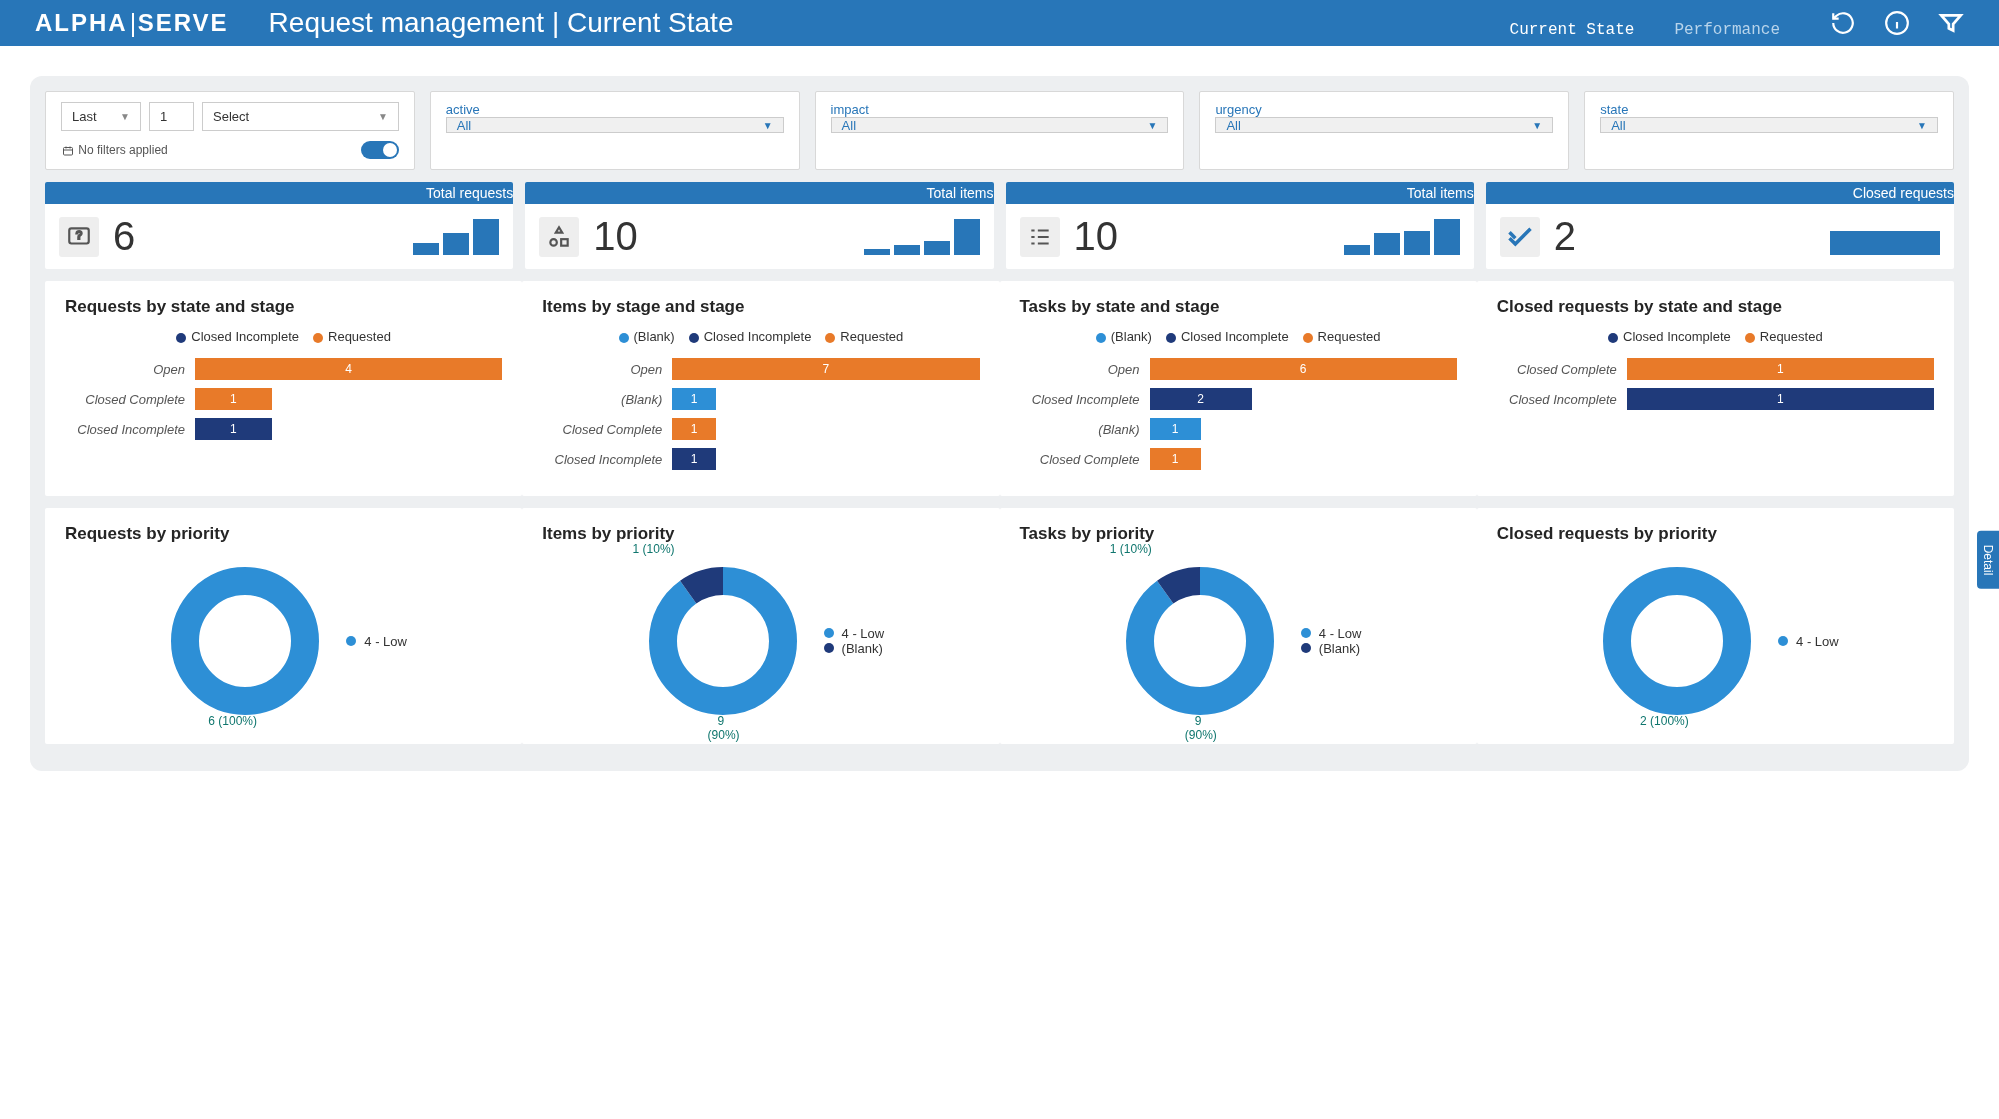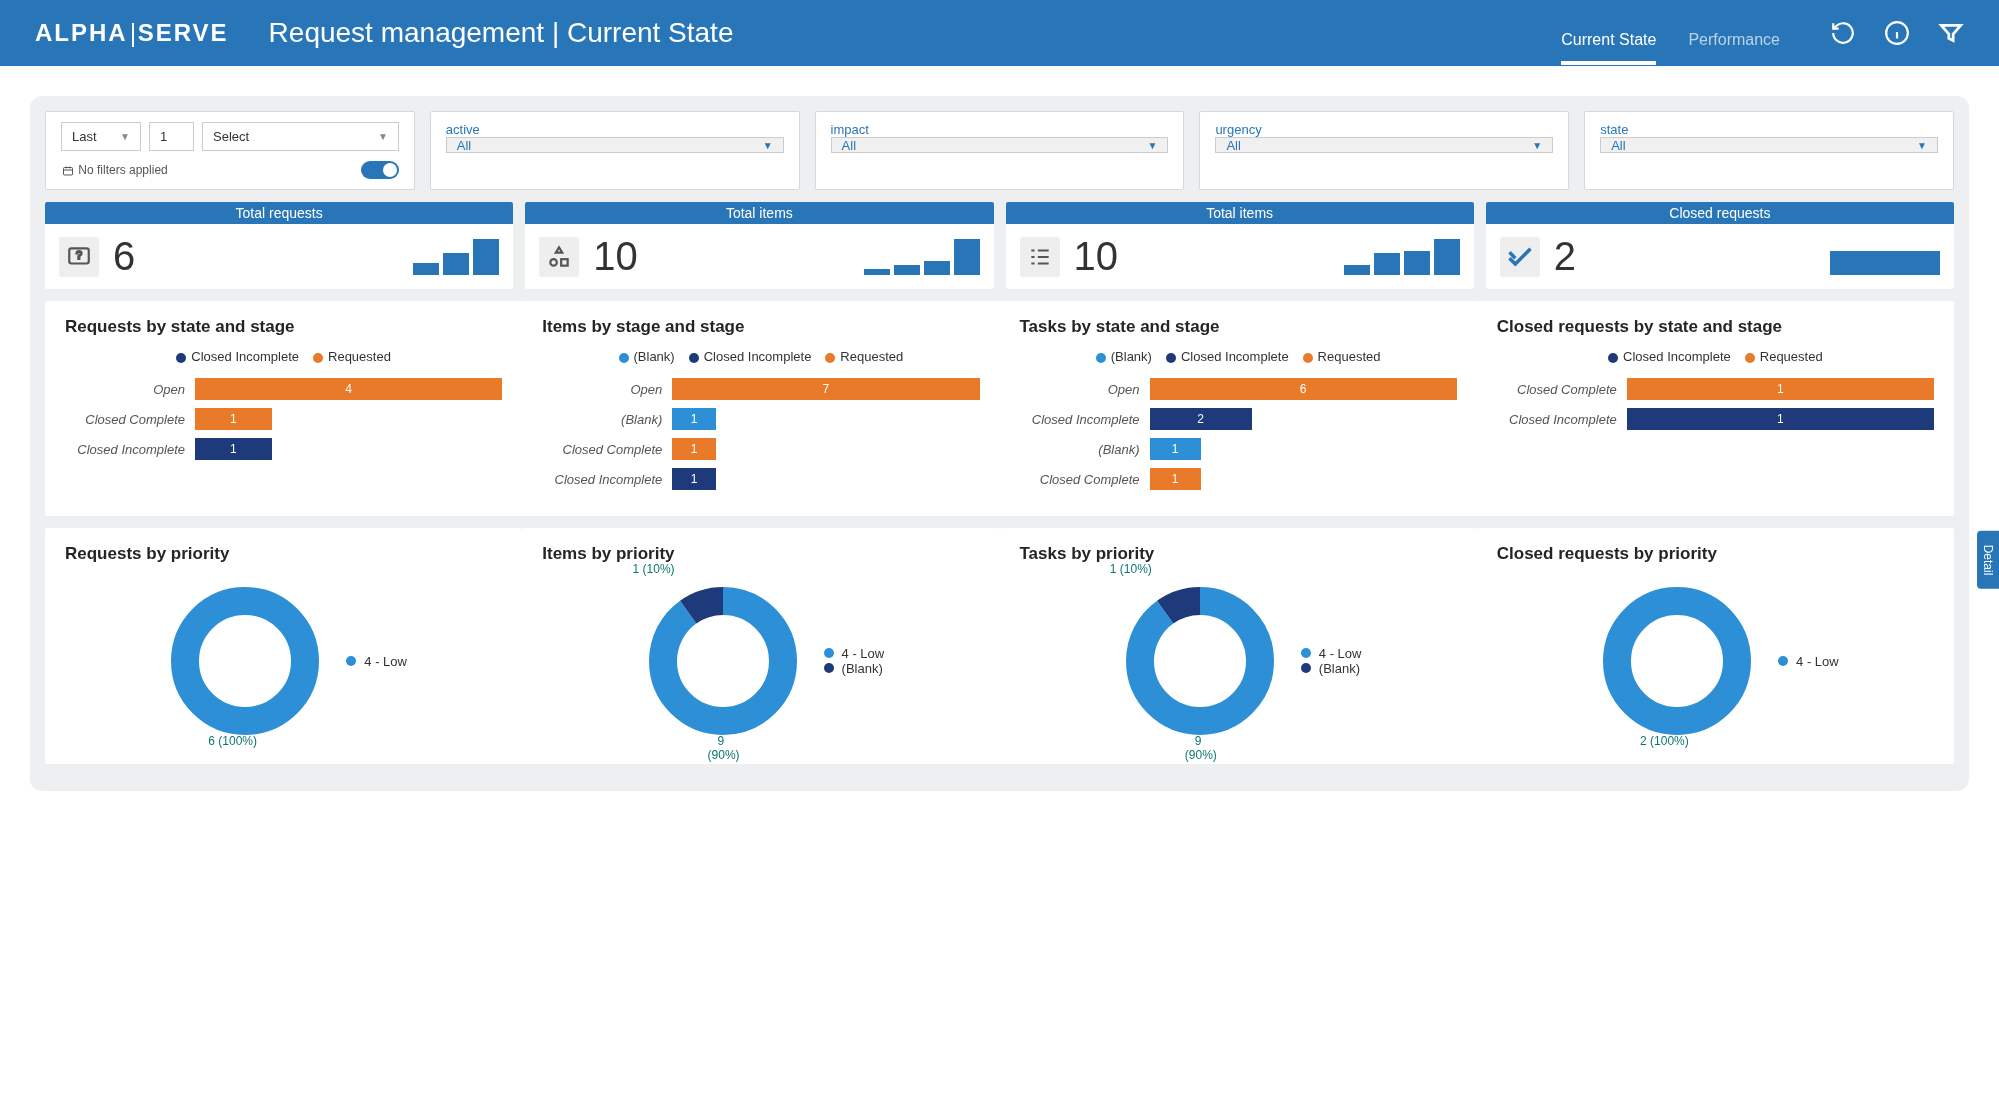--- a/index.html
+++ b/index.html
@@ -1,42 +1,42 @@
 <!DOCTYPE html>
 <html><head>
 <meta charset="utf-8">
 <style>
 * { margin: 0; padding: 0; box-sizing: border-box; }
 body { font-family: 'Segoe UI', Arial, sans-serif; background: #fff; color: #333; }
-.header { background: #2876b8; color: #fff; display: flex; align-items: center; padding: 0 35px; height: 66px; }
+.header { background: #2876b8; color: #fff; display: flex; align-items: center; padding: 0 35px; height: 46px; }
 .logo { font-size: 24px; font-weight: 600; letter-spacing: 2px; margin-right: 40px; }
 .logo .bar { display: inline-block; width: 2px; height: 24px; background: #fff; vertical-align: middle; margin: 0 4px; }
 .title { font-size: 28px; font-weight: 300; flex: 0 0 auto; }
-.tabs { margin-left: auto; display: flex; gap: 32px; }
+.tabs { margin-left: auto; display: flex; gap: 40px; font-family: Liberation Mono, monospace; }
 .tab { color: #b8d4eb; font-size: 16px; padding: 21px 0 8px; cursor: pointer; position: relative; }
 .tab.active { color: #fff; }
 .tab.active::after { content: ''; position: absolute; bottom: -8px; left: 0; right: 0; height: 4px; background: #fff; }
 .header-icons { display: flex; gap: 28px; margin-left: 50px; }
 .hicon { width: 26px; height: 26px; cursor: pointer; display: flex; align-items: center; justify-content: center; }
 .main { background: #edeff1; margin: 30px; border-radius: 12px; padding: 15px; }
 .filter-row { display: flex; gap: 15px; margin-bottom: 12px; }
 .filter-card { background: #fff; border: 1px solid #d8d8d8; border-radius: 2px; padding: 10px 15px; }
 .filter-main { flex: 1; min-width: 300px; }
 .fm-top { display: flex; gap: 8px; margin-bottom: 10px; }
 .sel { border: 1px solid #ccc; padding: 6px 10px; font-size: 13px; background: #fff; cursor: pointer; display: flex; justify-content: space-between; align-items: center; gap: 10px; }
 .tiny { width: 45px; text-align: center; }
 .fm-bot { display: flex; align-items: center; justify-content: space-between; font-size: 12px; color: #555; }
 .toggle { width: 38px; height: 18px; background: #2876b8; border-radius: 9px; position: relative; cursor: pointer; }
 .toggle::after { content: ''; position: absolute; right: 2px; top: 2px; width: 14px; height: 14px; background: #fff; border-radius: 50%; }
 .filter-small { flex: 1; }
 .filter-small .label { color: #2876b8; font-size: 13px; }
 .filter-small .sel { background: #f0f0f0; color: #2876b8; justify-content: space-between; height: 16px; }
 .kpi-row { display: flex; gap: 12px; margin-bottom: 12px; }
 .kpi { flex: 1; background: #fff; border-radius: 2px; overflow: hidden; }
-.kpi-head { background: #2876b8; color: #fff; text-align: center; font-size: 14px; padding: 3px 0; }
+.kpi-head { background: #2876b8; color: #fff; text-align: right; font-size: 14px; padding: 3px 0; }
 .kpi-body { display: flex; align-items: center; padding: 10px 14px; gap: 14px; }
 .kpi-icon { width: 40px; height: 40px; background: #eee; border-radius: 3px; display: flex; align-items: center; justify-content: center; color: #555; }
 .kpi-val { font-size: 40px; font-weight: 300; flex: 1; text-align:left; }
 .spark { display: flex; align-items: flex-end; gap: 4px; height: 36px; }
 .spark div { background: #2876b8; width: 26px; }
 .card-row { display: flex; margin-bottom: 12px; }
 .card { flex: 1; background: #fff; border-radius: 2px; padding: 16px 20px 18px; }
 .card h3 { font-size: 17px; font-weight: 600; color: #252525; margin-bottom: 12px; }
 .legend { display: flex; gap: 14px; flex-wrap: wrap; font-size: 13px; margin-bottom: 14px; justify-content: center; }
 .legend span::before { content: ''; display: inline-block; width: 10px; height: 10px; border-radius: 50%; margin-right: 5px; vertical-align: middle; }

